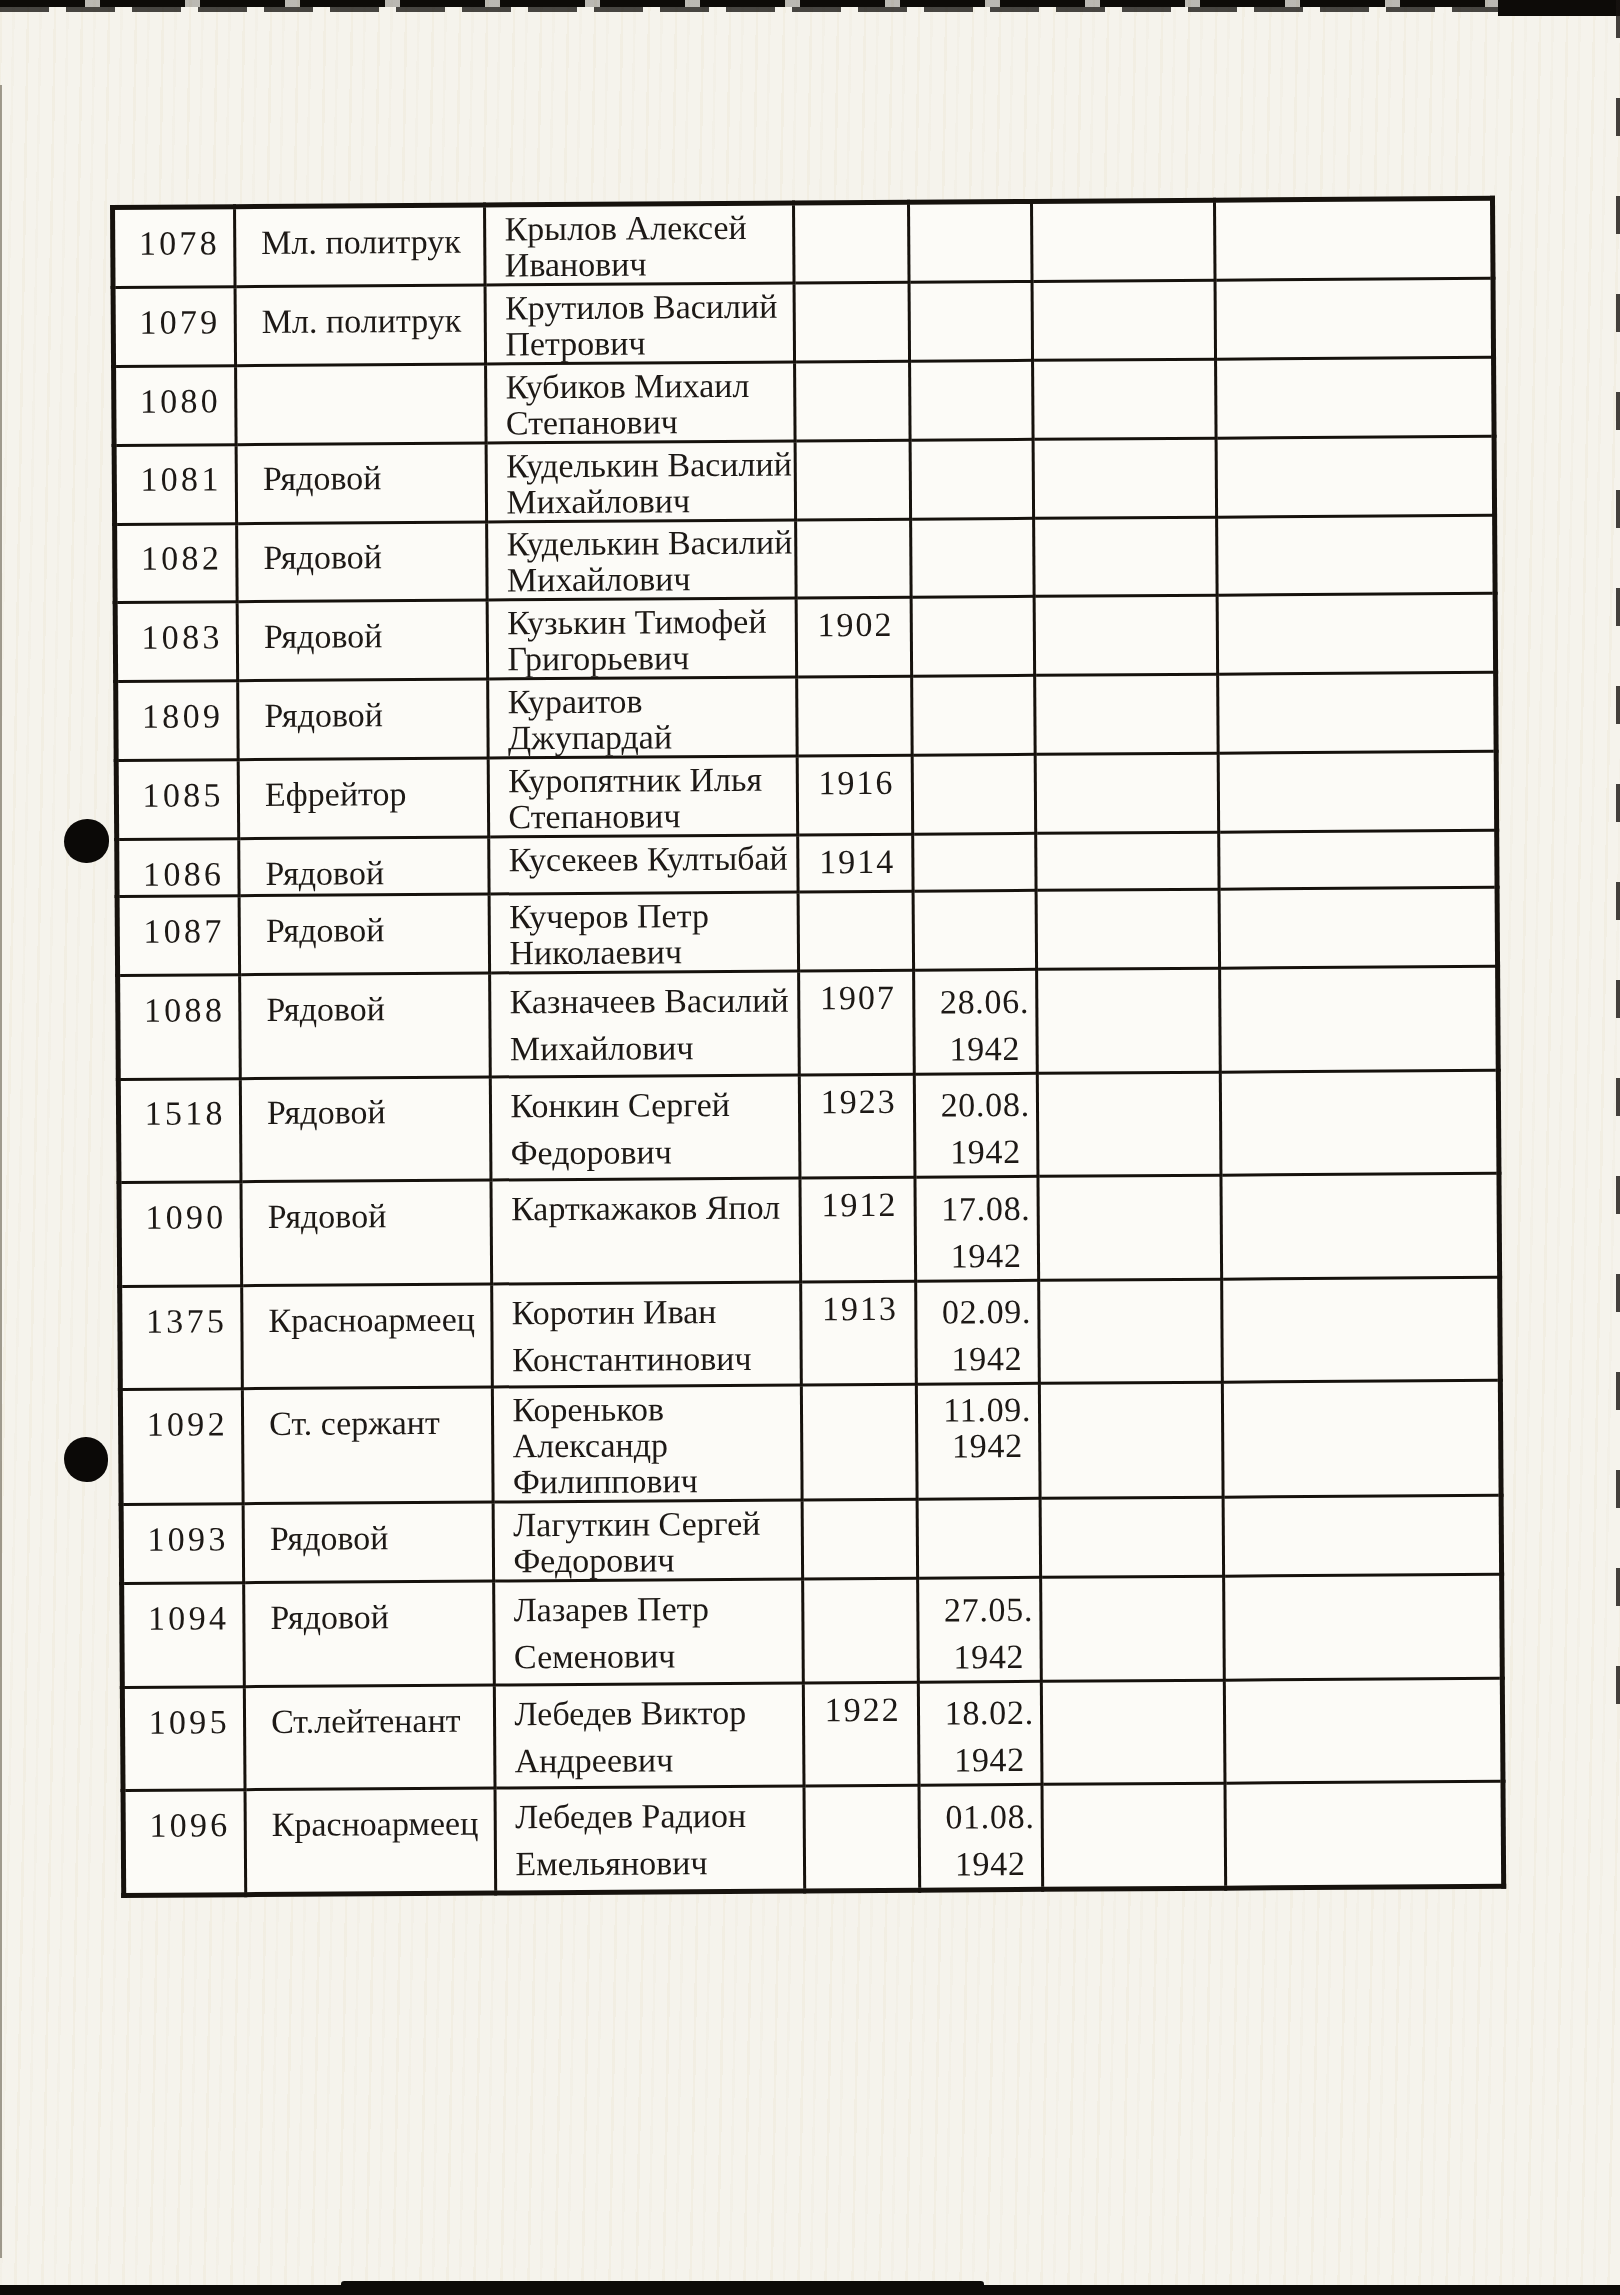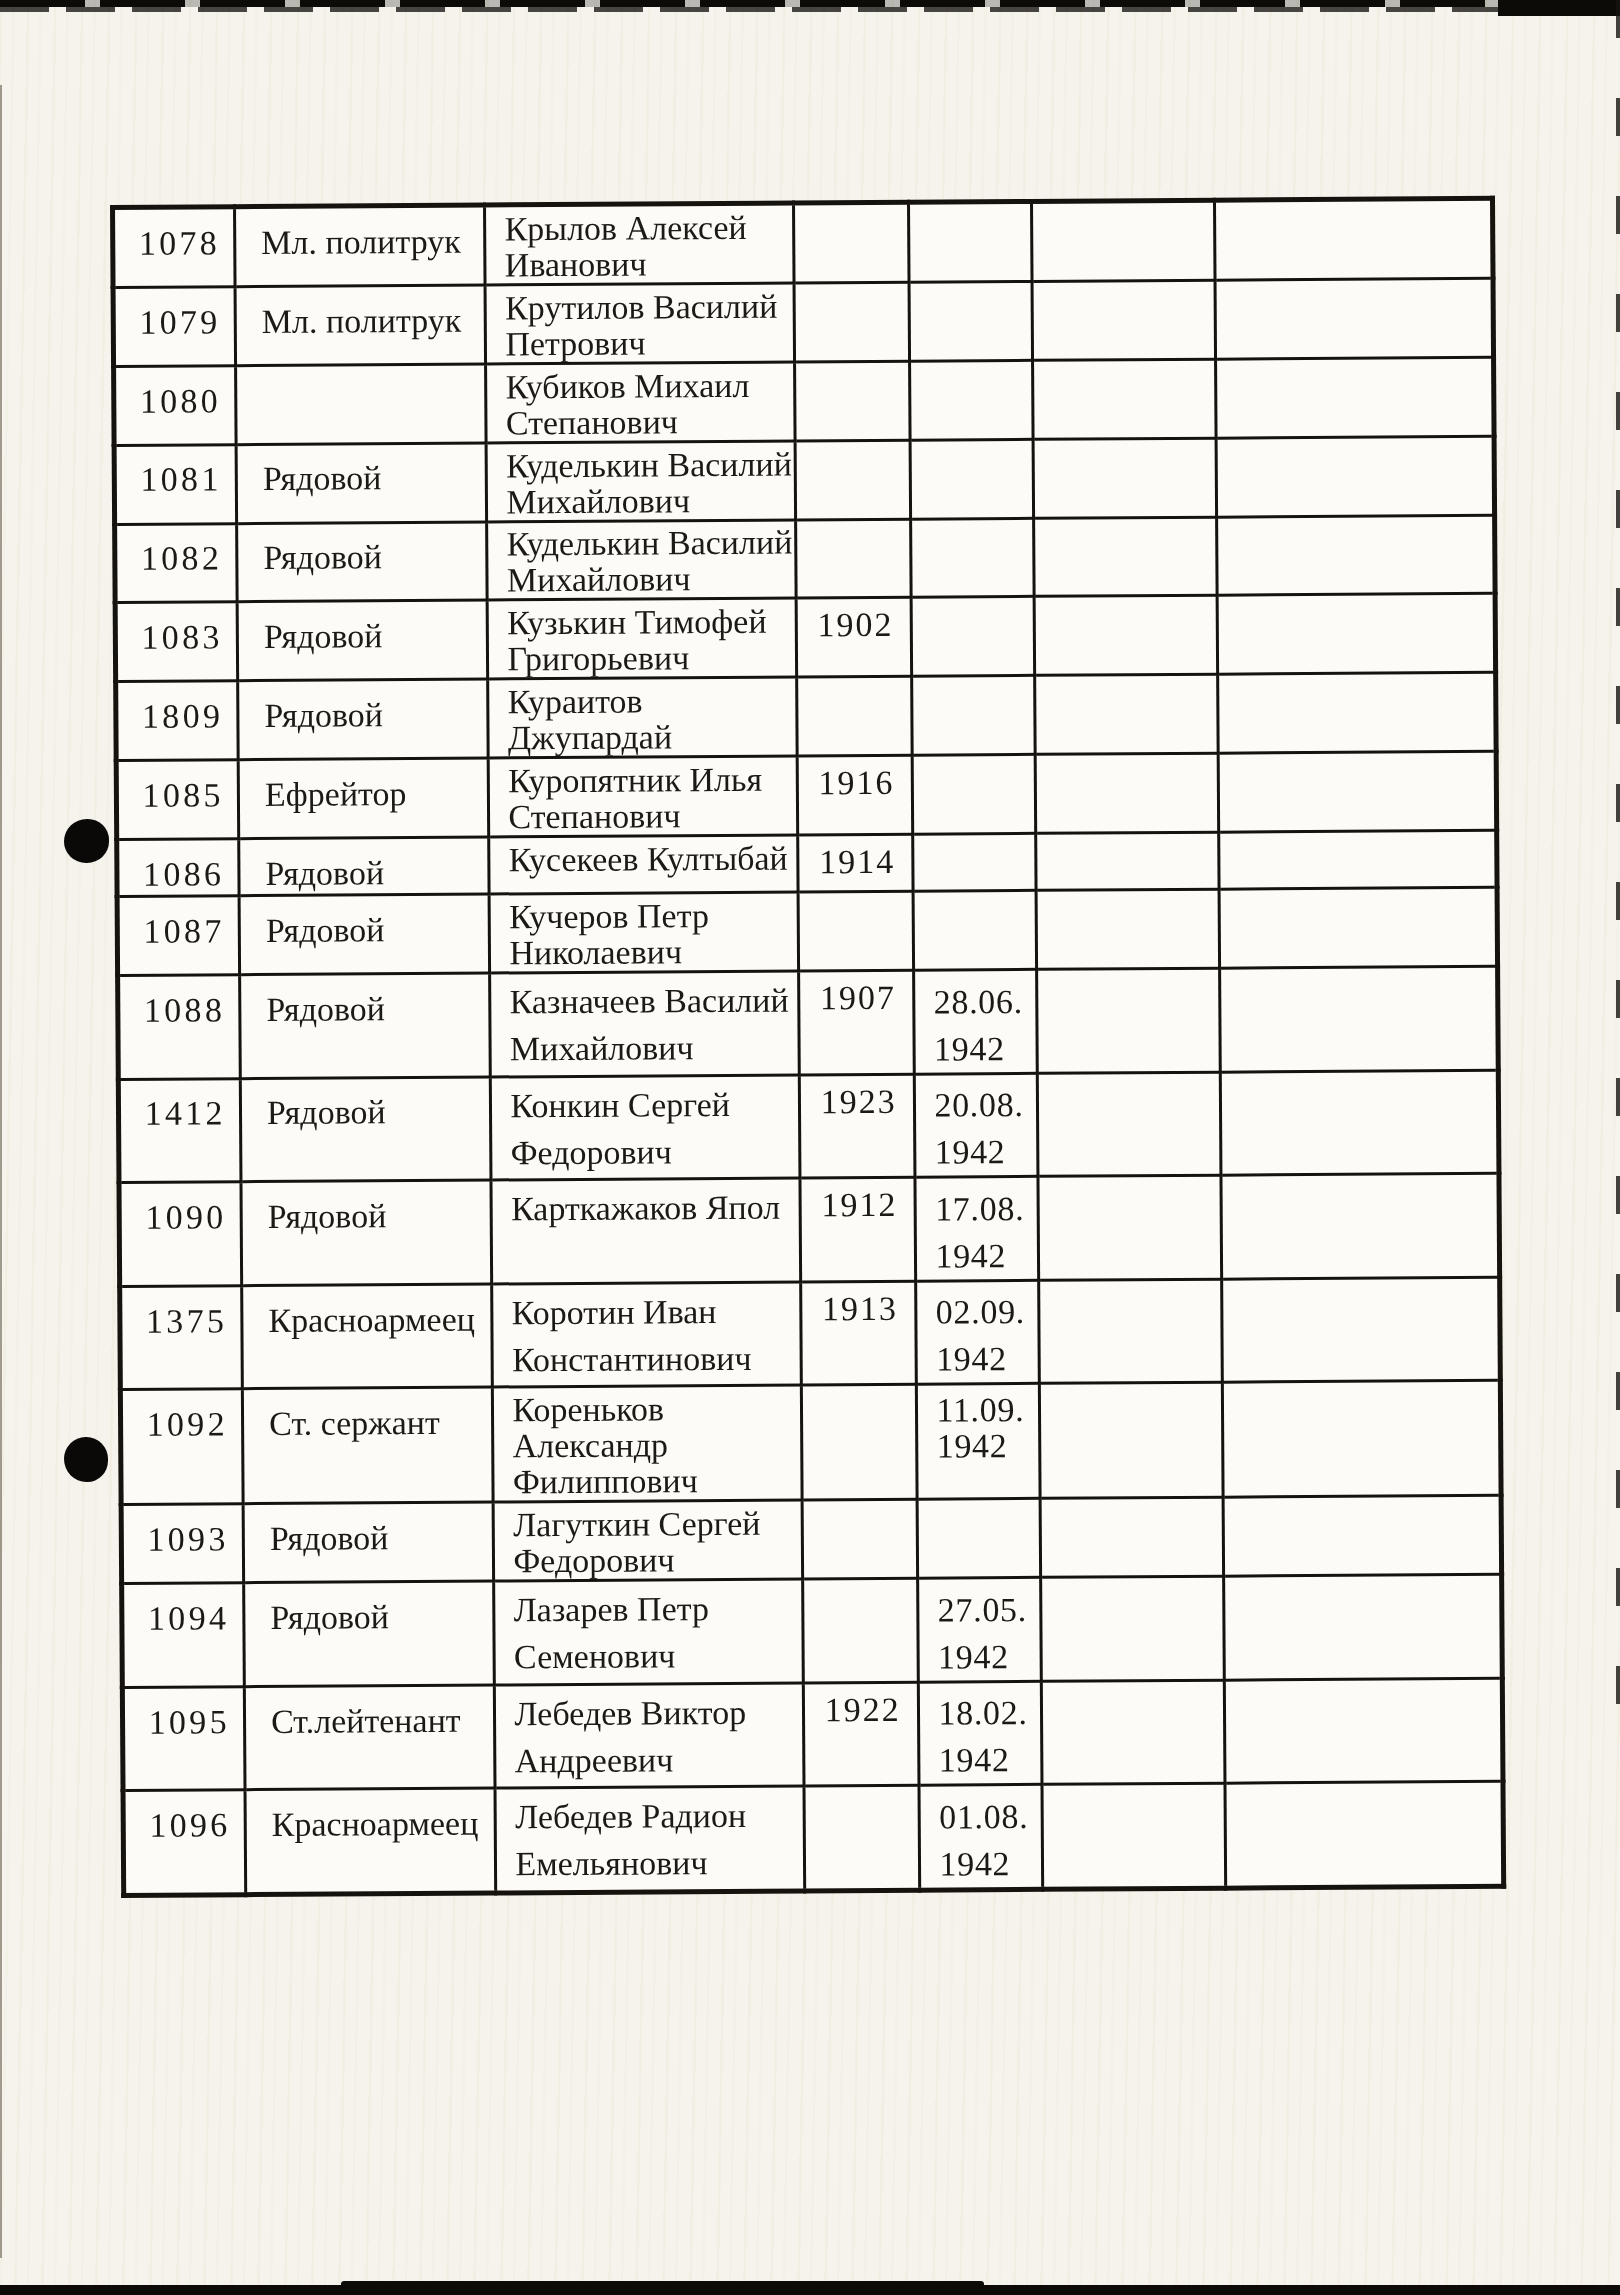--- a/index.html
+++ b/index.html
@@ -55,21 +55,21 @@
     border: 3.9px solid #16120d;
     vertical-align: top;
     font-size: 34px;
     line-height: 36px;
     overflow: hidden;
   }
   td.c-num  { padding: 15.8px 0 0 23.6px; letter-spacing: 3.3px; }
   td.c-rank { padding: 15.8px 0 0 25px; }
   td.c-name { padding: 3.9px 0 0 18.4px;  white-space: pre; }
   td.c-year { padding: 7.9px 0 0 19.7px; letter-spacing: 2px; }
-  td.c-date { padding: 6.6px 0 0 18.4px; white-space: pre; letter-spacing: 0.7px; }
+  td.c-date { padding: 6.6px 0 0 18.4px; white-space: pre; letter-spacing: 0.7px; text-align: center; }
   tr.lh-w td.c-name, tr.lh-w td.c-date { line-height: 47px; }
 </style>
 </head>
 <body>
 
 <div class="texture"></div>
 
 <div class="edge edge-top-main"></div>
 <div class="edge edge-top-jag"></div>
 <div class="edge edge-top-right"></div>
@@ -197,21 +197,21 @@
           <td class="c-rank">Рядовой</td>
           <td class="c-name">Казначеев Василий
 Михайлович</td>
           <td class="c-year">1907</td>
           <td class="c-date">28.06.
 1942</td>
           <td class="c-b1"></td>
           <td class="c-b2"></td>
         </tr>
         <tr class="lh-w" style="height: 98px;">
-          <td class="c-num">1412</td>
+          <td class="c-num">1518</td>
           <td class="c-rank">Рядовой</td>
           <td class="c-name">Конкин Сергей
 Федорович</td>
           <td class="c-year">1923</td>
           <td class="c-date">20.08.
 1942</td>
           <td class="c-b1"></td>
           <td class="c-b2"></td>
         </tr>
         <tr class="lh-w" style="height: 97px;">

